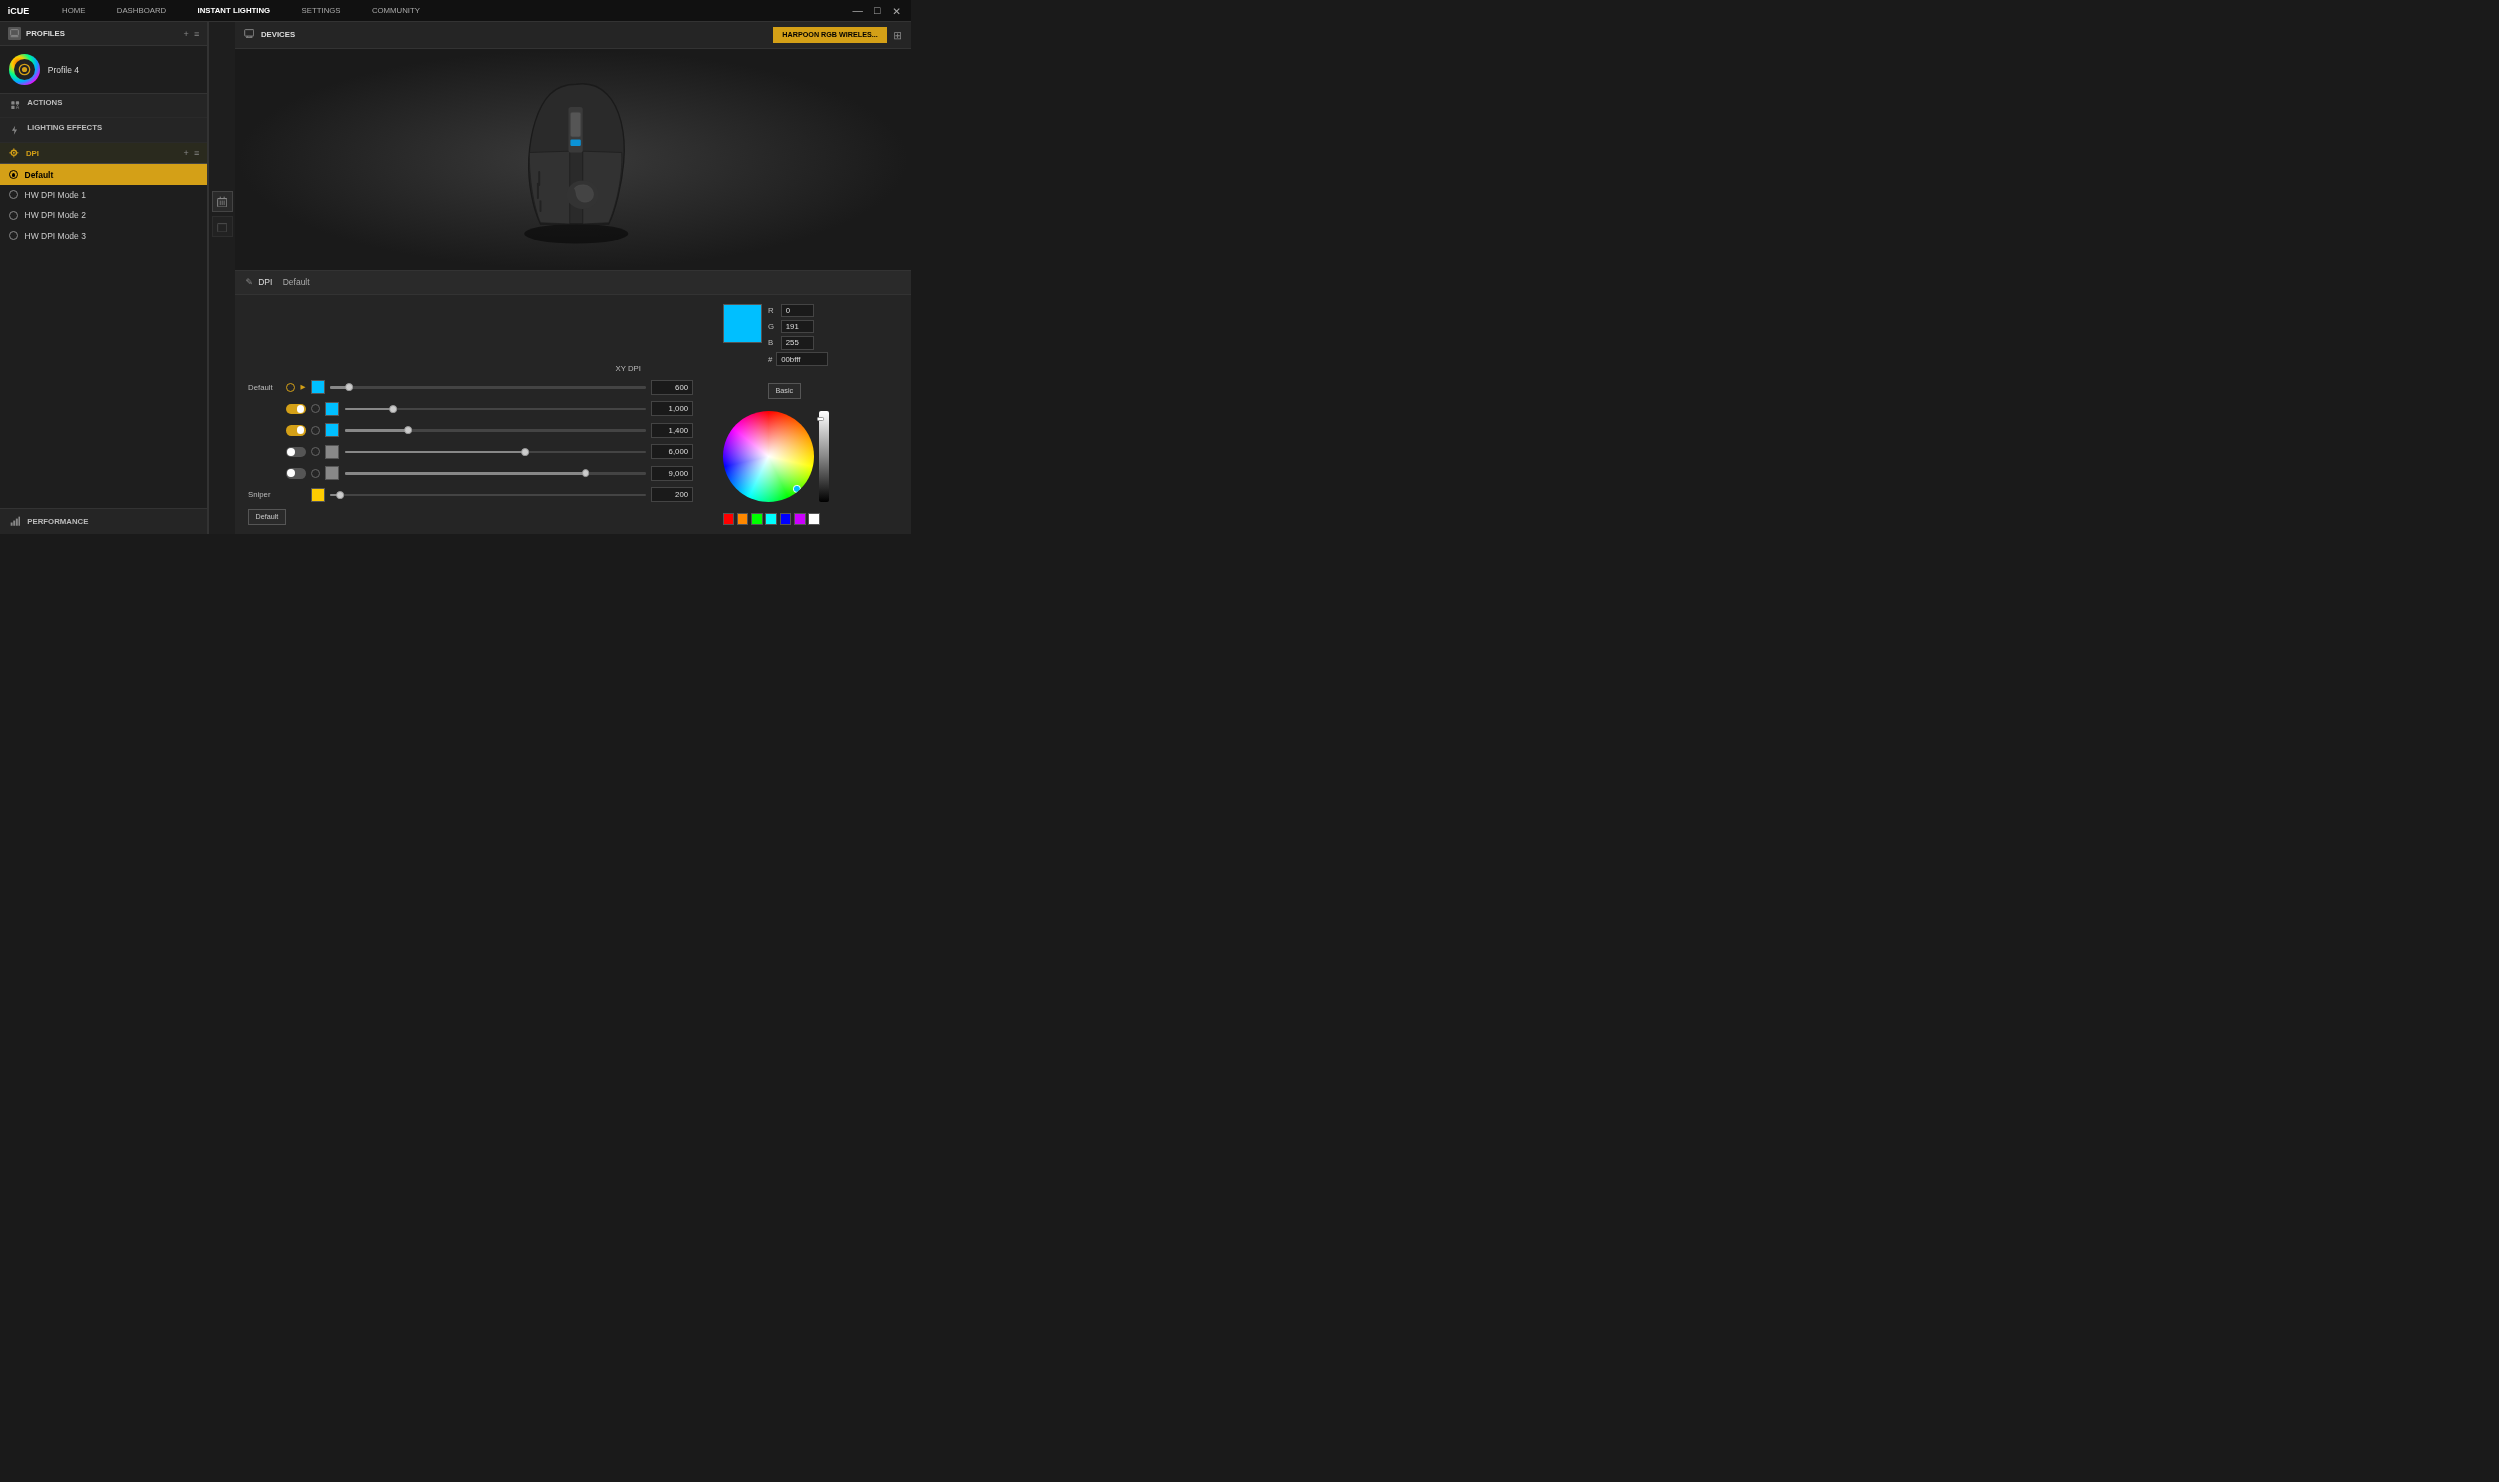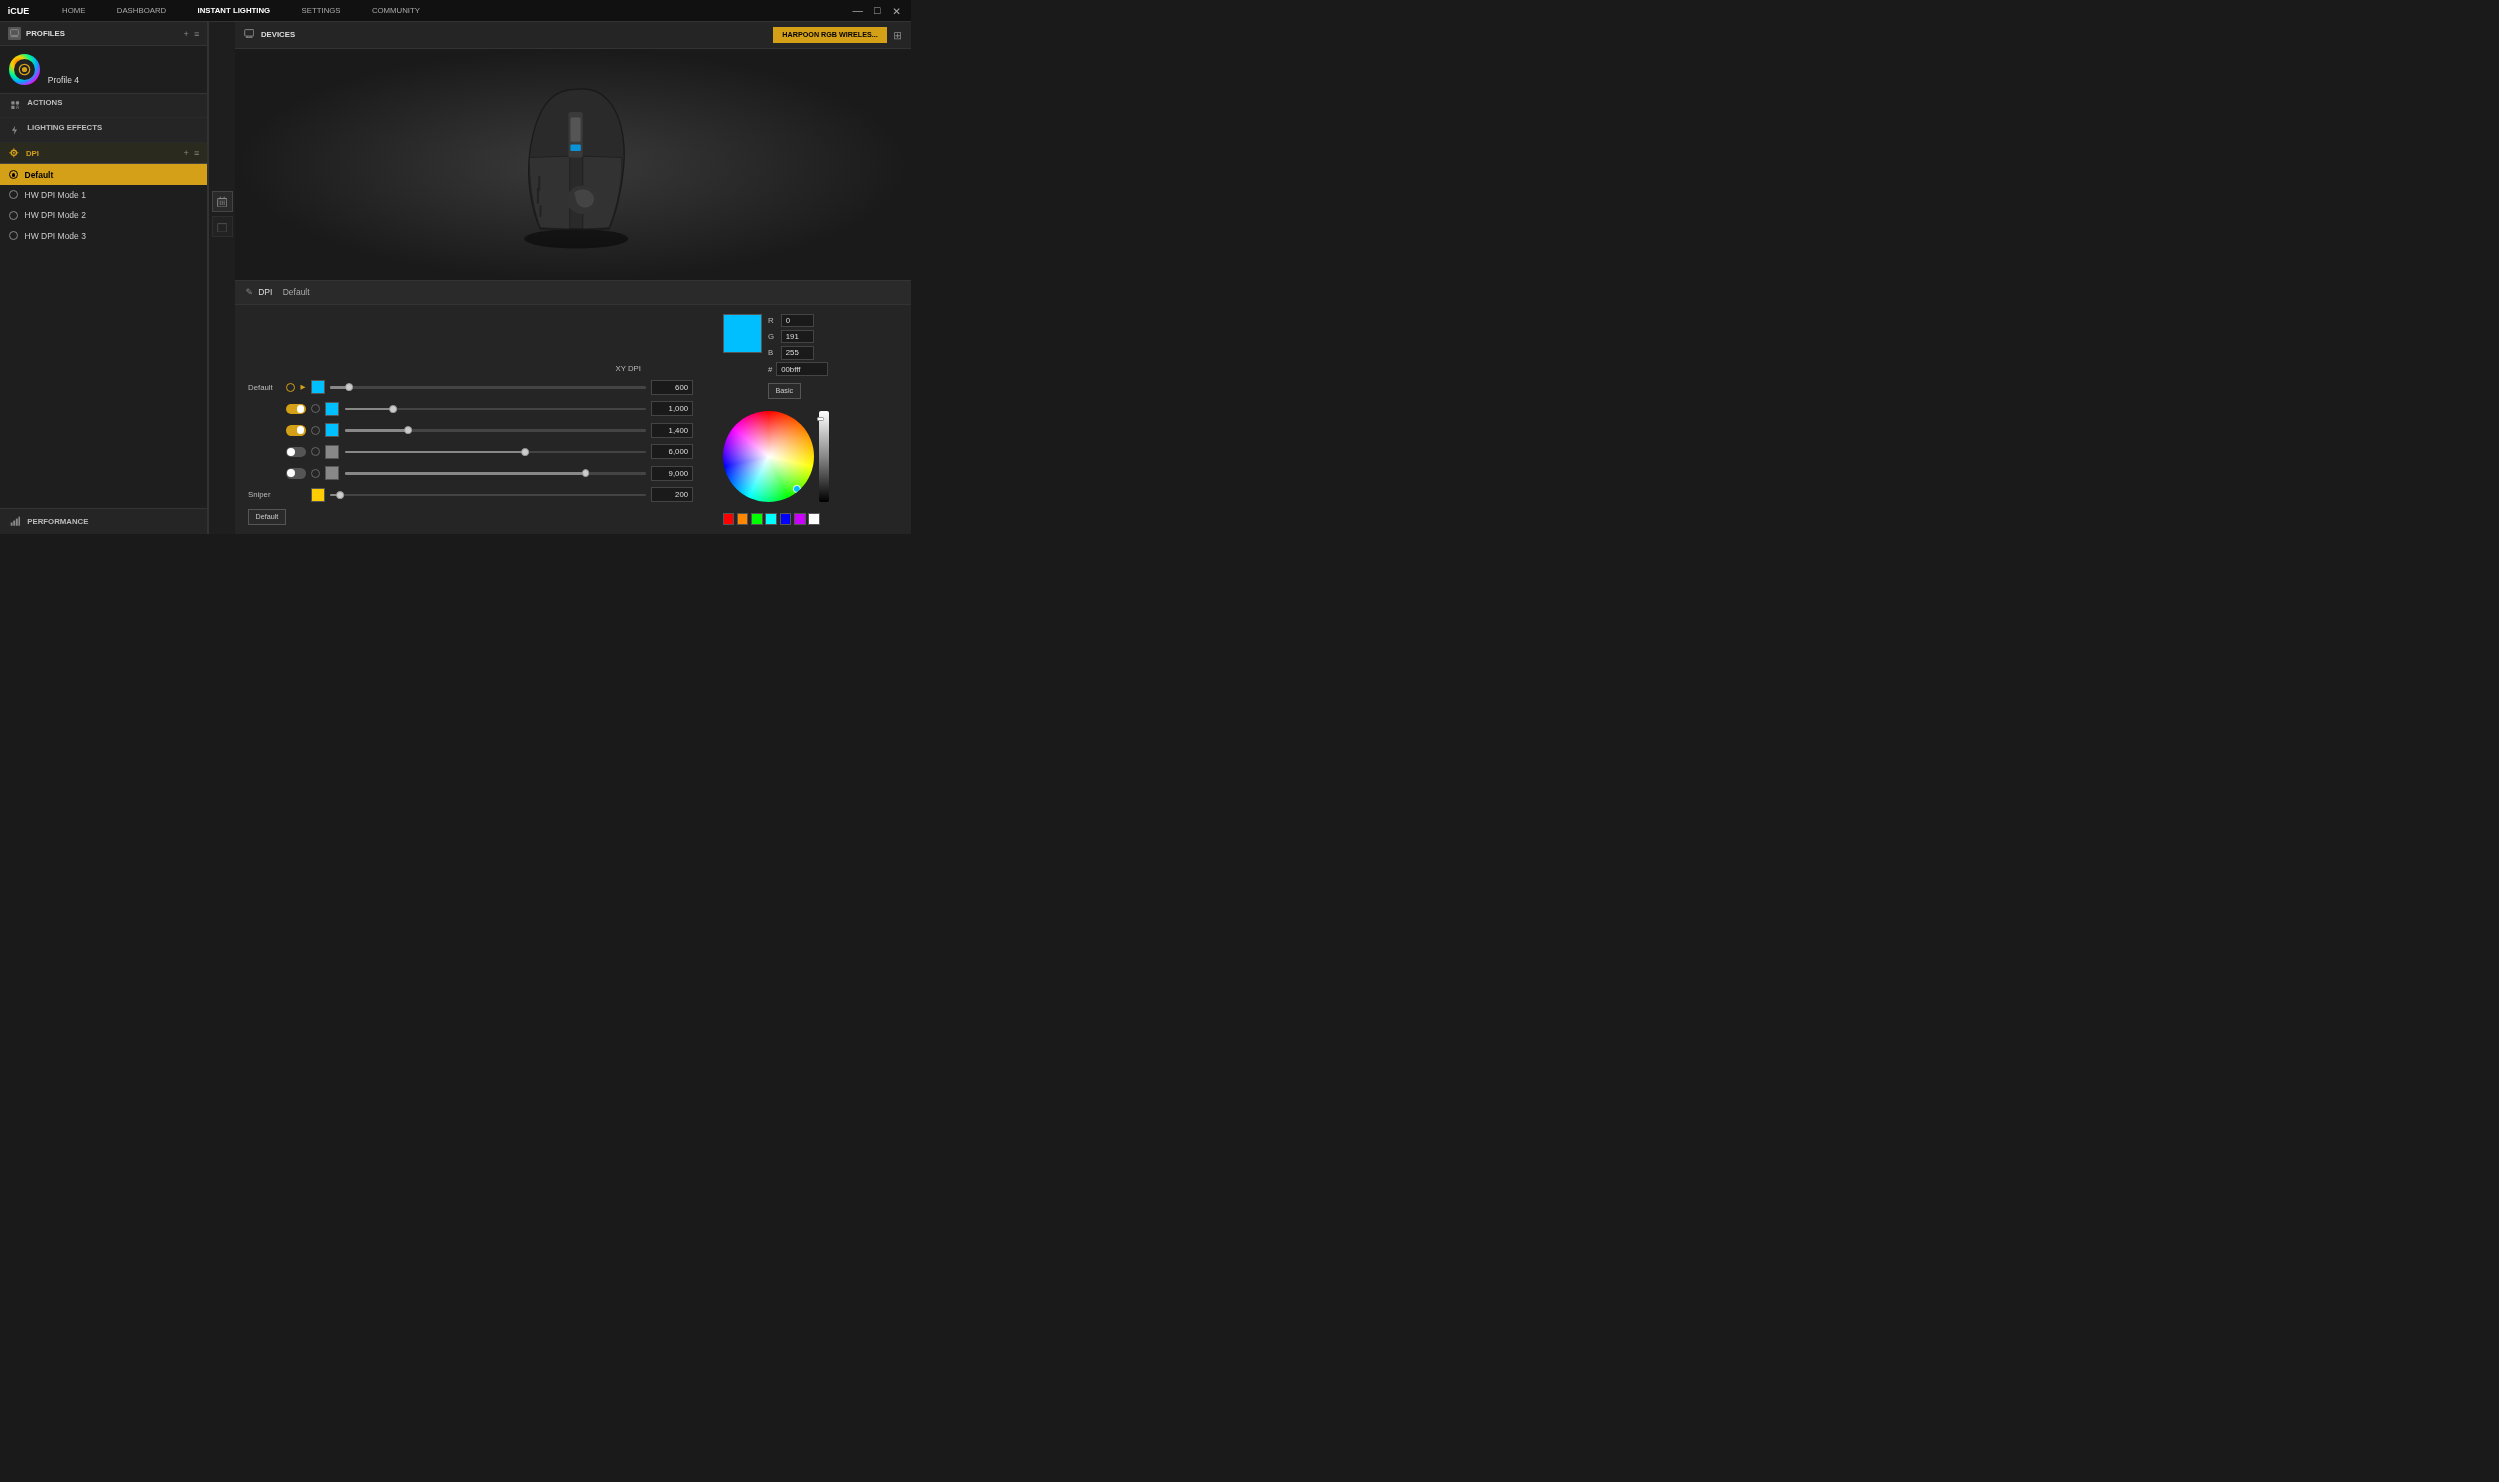--- a/index.html
+++ b/index.html
@@ -97,21 +97,21 @@
       display: flex;
       gap: 5.2px;
       color: #888;
       font-size: 9px;
       cursor: pointer;
     }
 
     
     .profile-item {
       display: flex;
-      align-items: flex-end;
+      align-items: center;
       padding: 7.8px 9px;
       cursor: pointer;
       gap: 7.8px;
     }
     .profile-avatar {
       width: 31px;
       height: 31px;
       border-radius: 50%;
       background: radial-gradient(circle at 30% 30%, #ff6b00, #ffcc00, #00ff88, #00aaff, #ff00ff, #ff0000);
       display: flex;
@@ -924,21 +924,21 @@
                 <input class="rgb-input" type="text" value="191" style="">
               </div>
               <div class="rgb-row">
                 <span class="rgb-label">B</span>
                 <input class="rgb-input" type="text" value="255" style="">
               </div>
               <div class="hex-row">
                 <span class="hex-label">#</span>
                 <input class="hex-input" type="text" value="00bfff" style="">
               </div>
-              <button class="basic-btn" style="margin-top:3px;">Basic</button>
+              <button class="basic-btn" style="margin-top:13px;">Basic</button>
             </div>
           </div>
 
           <div style="display:flex; gap:6.5px; align-items:center; margin-top:5.2px;">
             <div class="color-wheel-container">
               <div class="color-wheel">
                 <div class="color-wheel-thumb"></div>
               </div>
               <div class="color-wheel-brightness">
                 <div class="brightness-thumb"></div>

